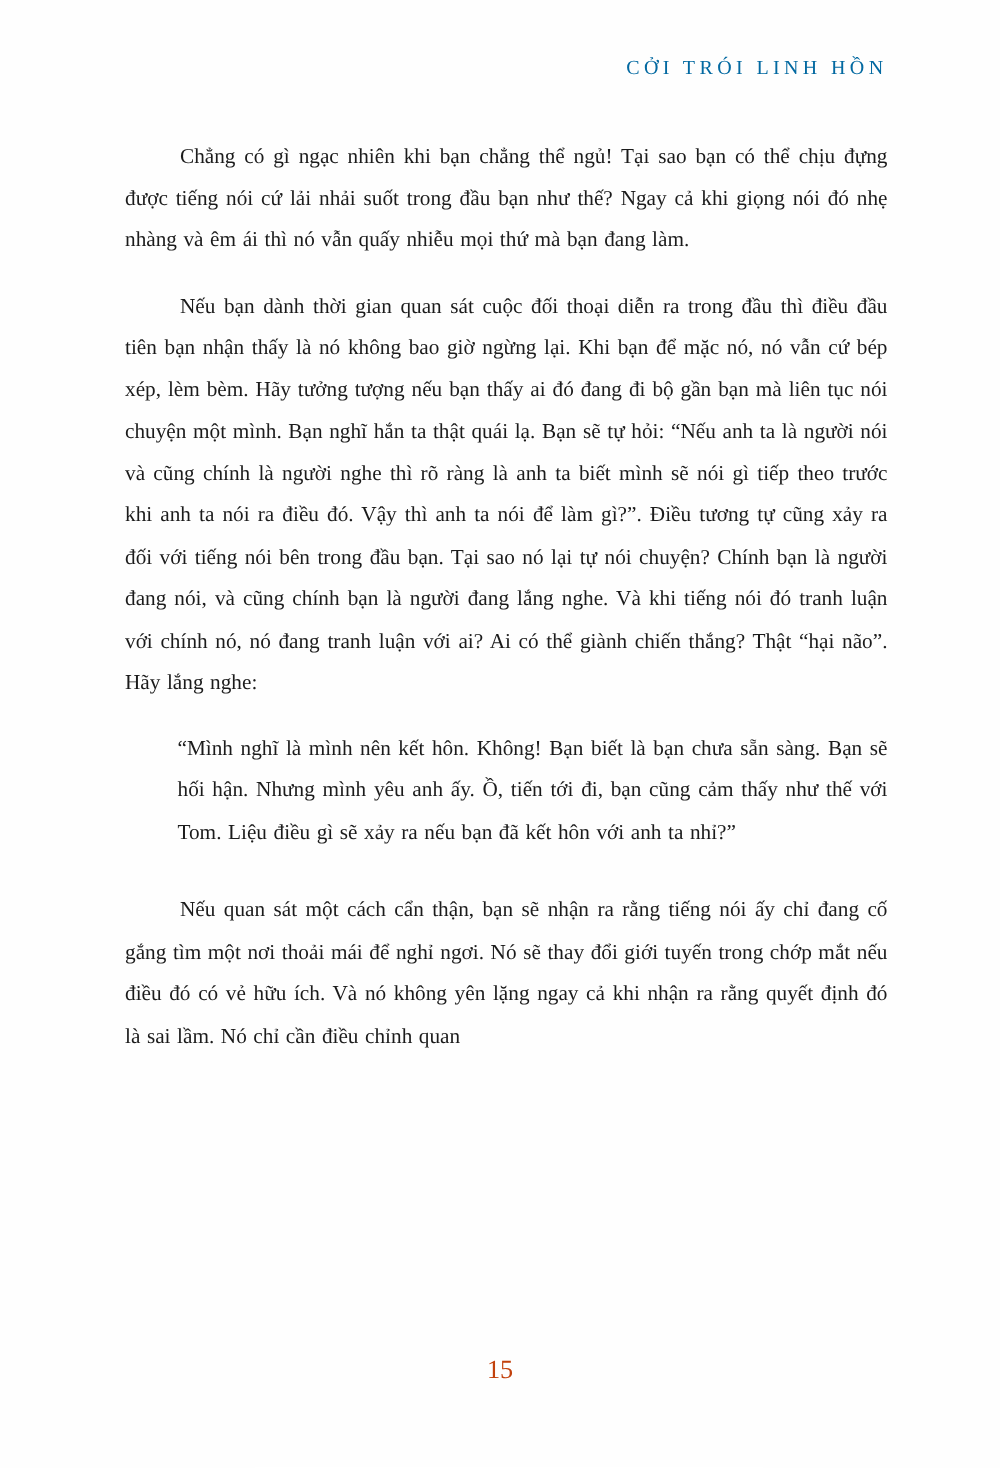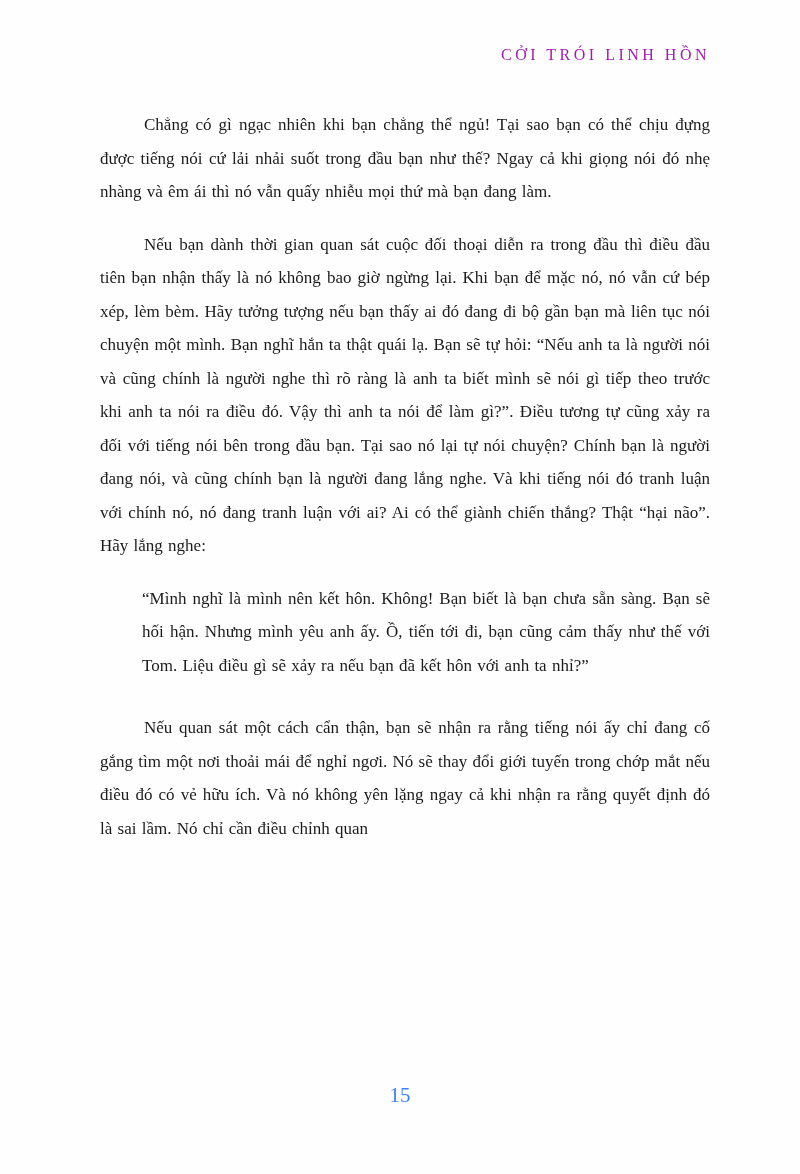--- a/index.html
+++ b/index.html
@@ -19,21 +19,21 @@
     height: 1174px;
     box-sizing: border-box;
     padding: 46px 90px 0 100px;
     background: #fefefe;
     overflow: hidden;
   }
   .running-header {
     text-align: right;
     font-size: 16px;
     letter-spacing: 3.5px;
-    color: #a21caf;
+    color: #0369a1;
     margin-bottom: 44px;
     font-variant: small-caps;
     text-transform: uppercase;
   }
   .content p {
     font-size: 17px;
     line-height: 33.5px;
     text-align: justify;
     margin: 0 0 19px 0;
     text-indent: 44px;
@@ -44,21 +44,21 @@
     text-indent: 0;
     margin-bottom: 29px;
   }
   .page-number {
     position: absolute;
     bottom: 66px;
     left: 0;
     width: 100%;
     text-align: center;
     font-size: 21px;
-    color: #3b82f6;
+    color: #c2410c;
   }
 </style>
 </head>
 <body>
 
 <div class="book-page">
 
   <div class="running-header">Cởi trói linh hồn</div>
 
   <div class="content">

